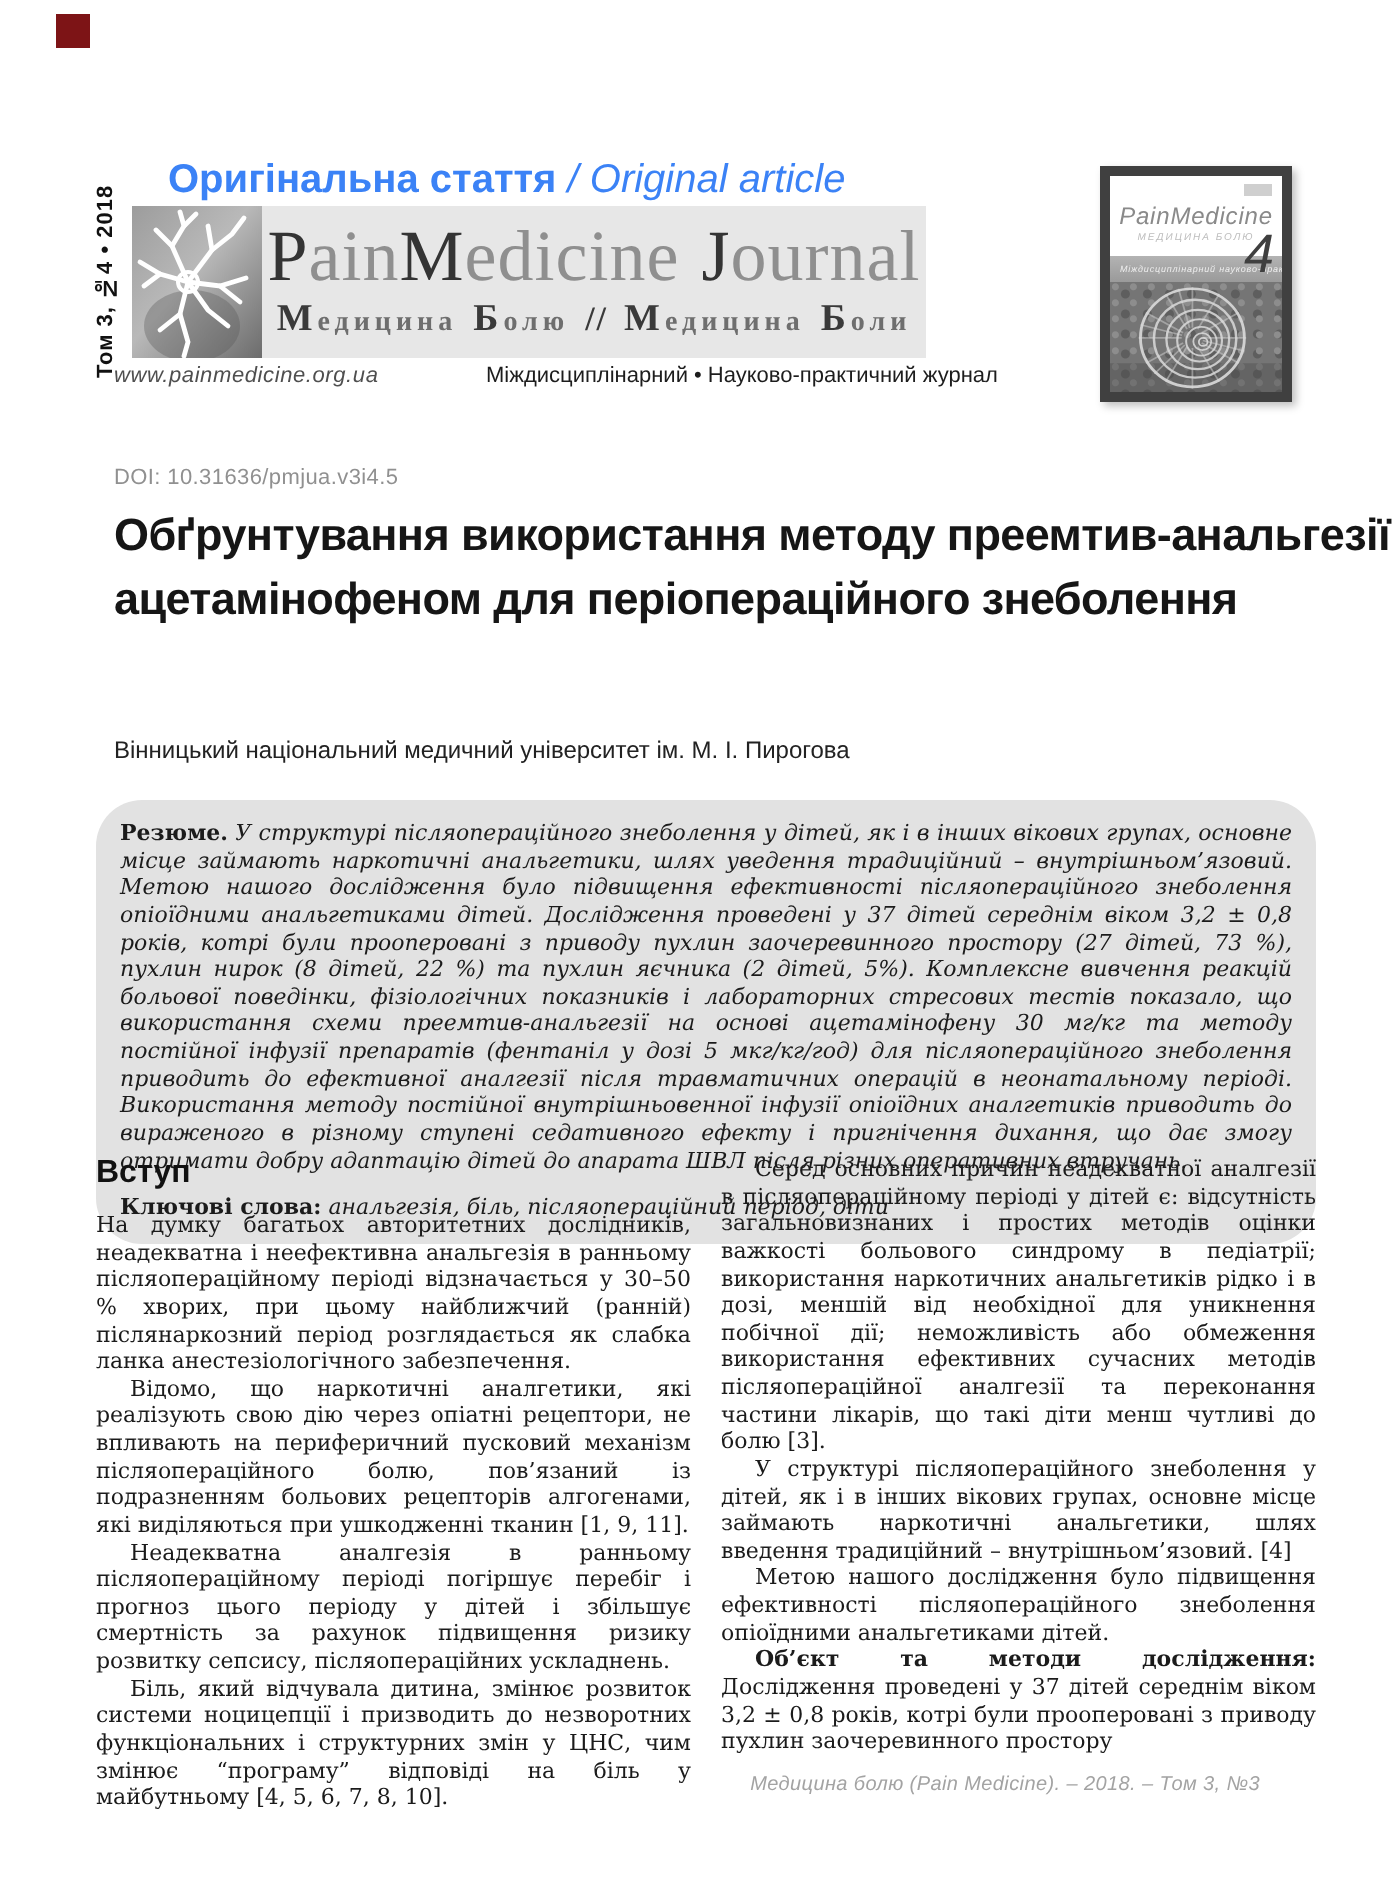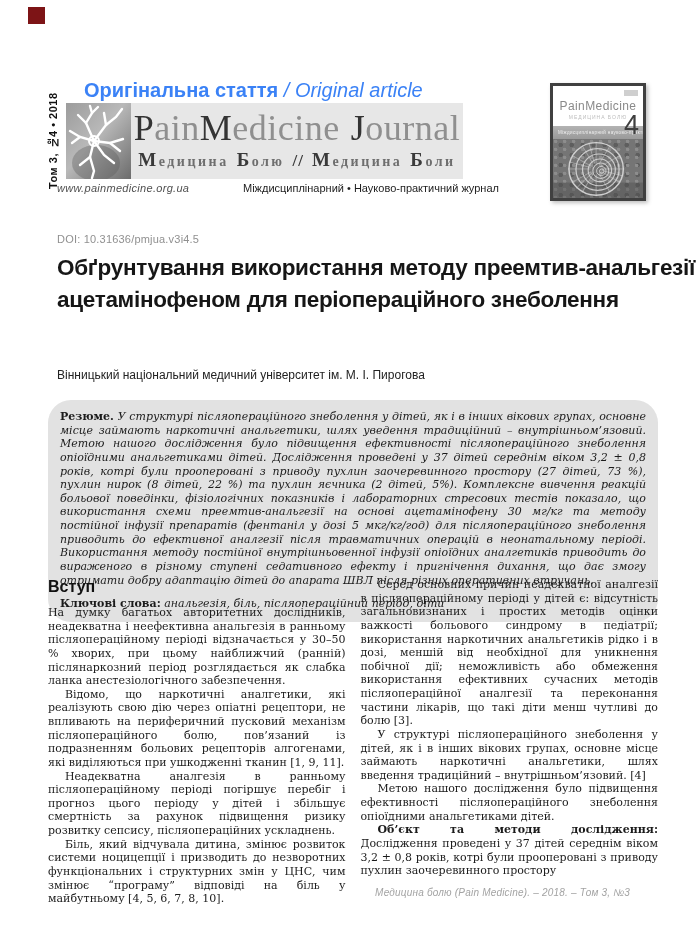--- a/index.html
+++ b/index.html
@@ -48,22 +48,23 @@
   .sub-word::first-letter { font-size:19px; color:#3a3a3a; }
   .sub-word.slashes { color:#3a3a3a; font-size:17px; letter-spacing:1px; }
   .sub-word.slashes::first-letter { font-size:17px; }
 
   .website { position:absolute; left:57px; top:182px; font-size:11px; font-style:italic; color:#4f4f4f; letter-spacing:.3px; }
   .tagline { position:absolute; left:243px; top:182px; width:300px; text-align:left; font-size:11px; color:#1d1d1d; }
 
   
   .cover {
     position:absolute; left:550px; top:83px; width:96px; height:118px;
-    background:#ffffff; border:3px solid #404040; box-shadow:2px 2px 4px rgba(0,0,0,.25);
+    background:#ffffff; border:5px solid #404040; box-shadow:2px 2px 4px rgba(0,0,0,.25);
     overflow:hidden;
+    font-style:italic;
   }
   .cover-logo-box { position:absolute; right:5px; top:4px; width:14px; height:6px; background:#cfcfcf; }
   .cover-title { margin-top:13px; text-align:center; font-size:12px; color:#8a8a8a; letter-spacing:.4px; }
   .cover-sub { text-align:center; font-size:5px; color:#bdbdbd; letter-spacing:1px; margin-top:1px; }
   .cover-band { position:absolute; left:0; right:0; top:40px; height:13px; background:linear-gradient(#b3b3b3,#9a9a9a); }
   .band-text { position:absolute; left:5px; top:4px; font-size:4.5px; color:#efefef; letter-spacing:.4px; white-space:nowrap; }
   .cover-issue { position:absolute; right:4px; top:26px; font-size:27px; font-weight:400; color:#3f3f3f; z-index:3; line-height:27px; }
   .cover-photo {
     position:absolute; left:0; right:0; top:53px; bottom:0;
     background-color:#757575;

